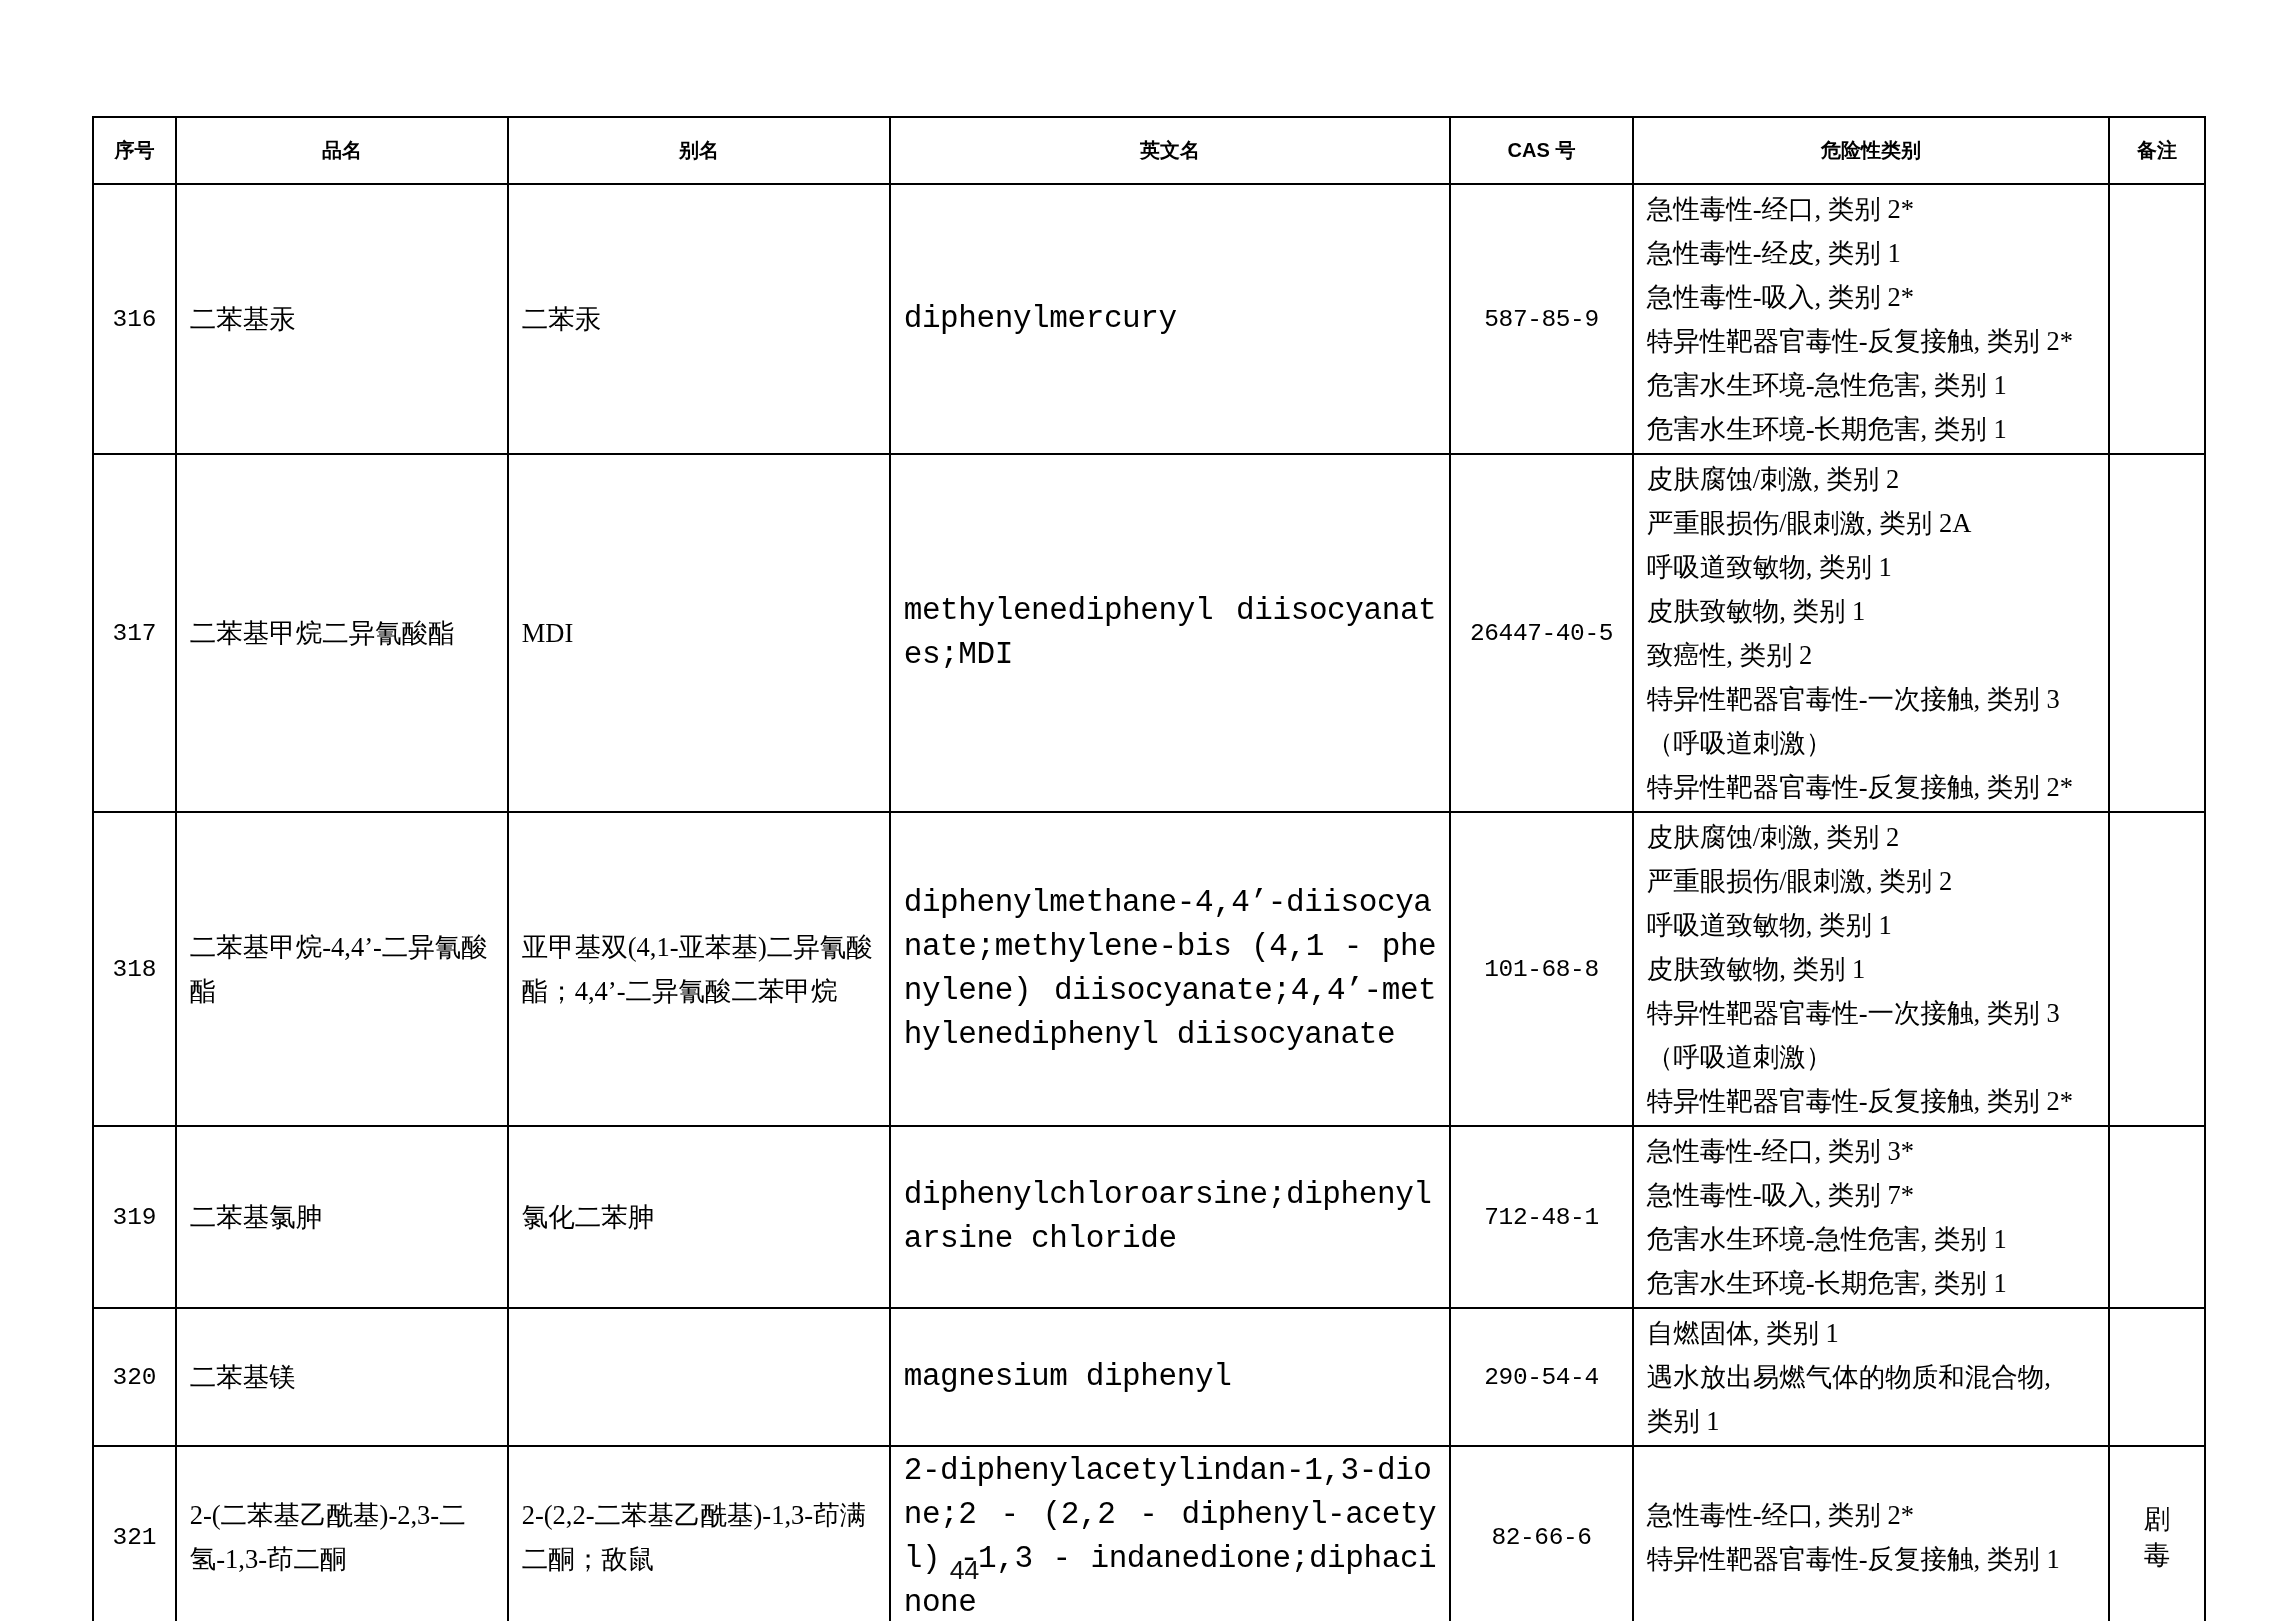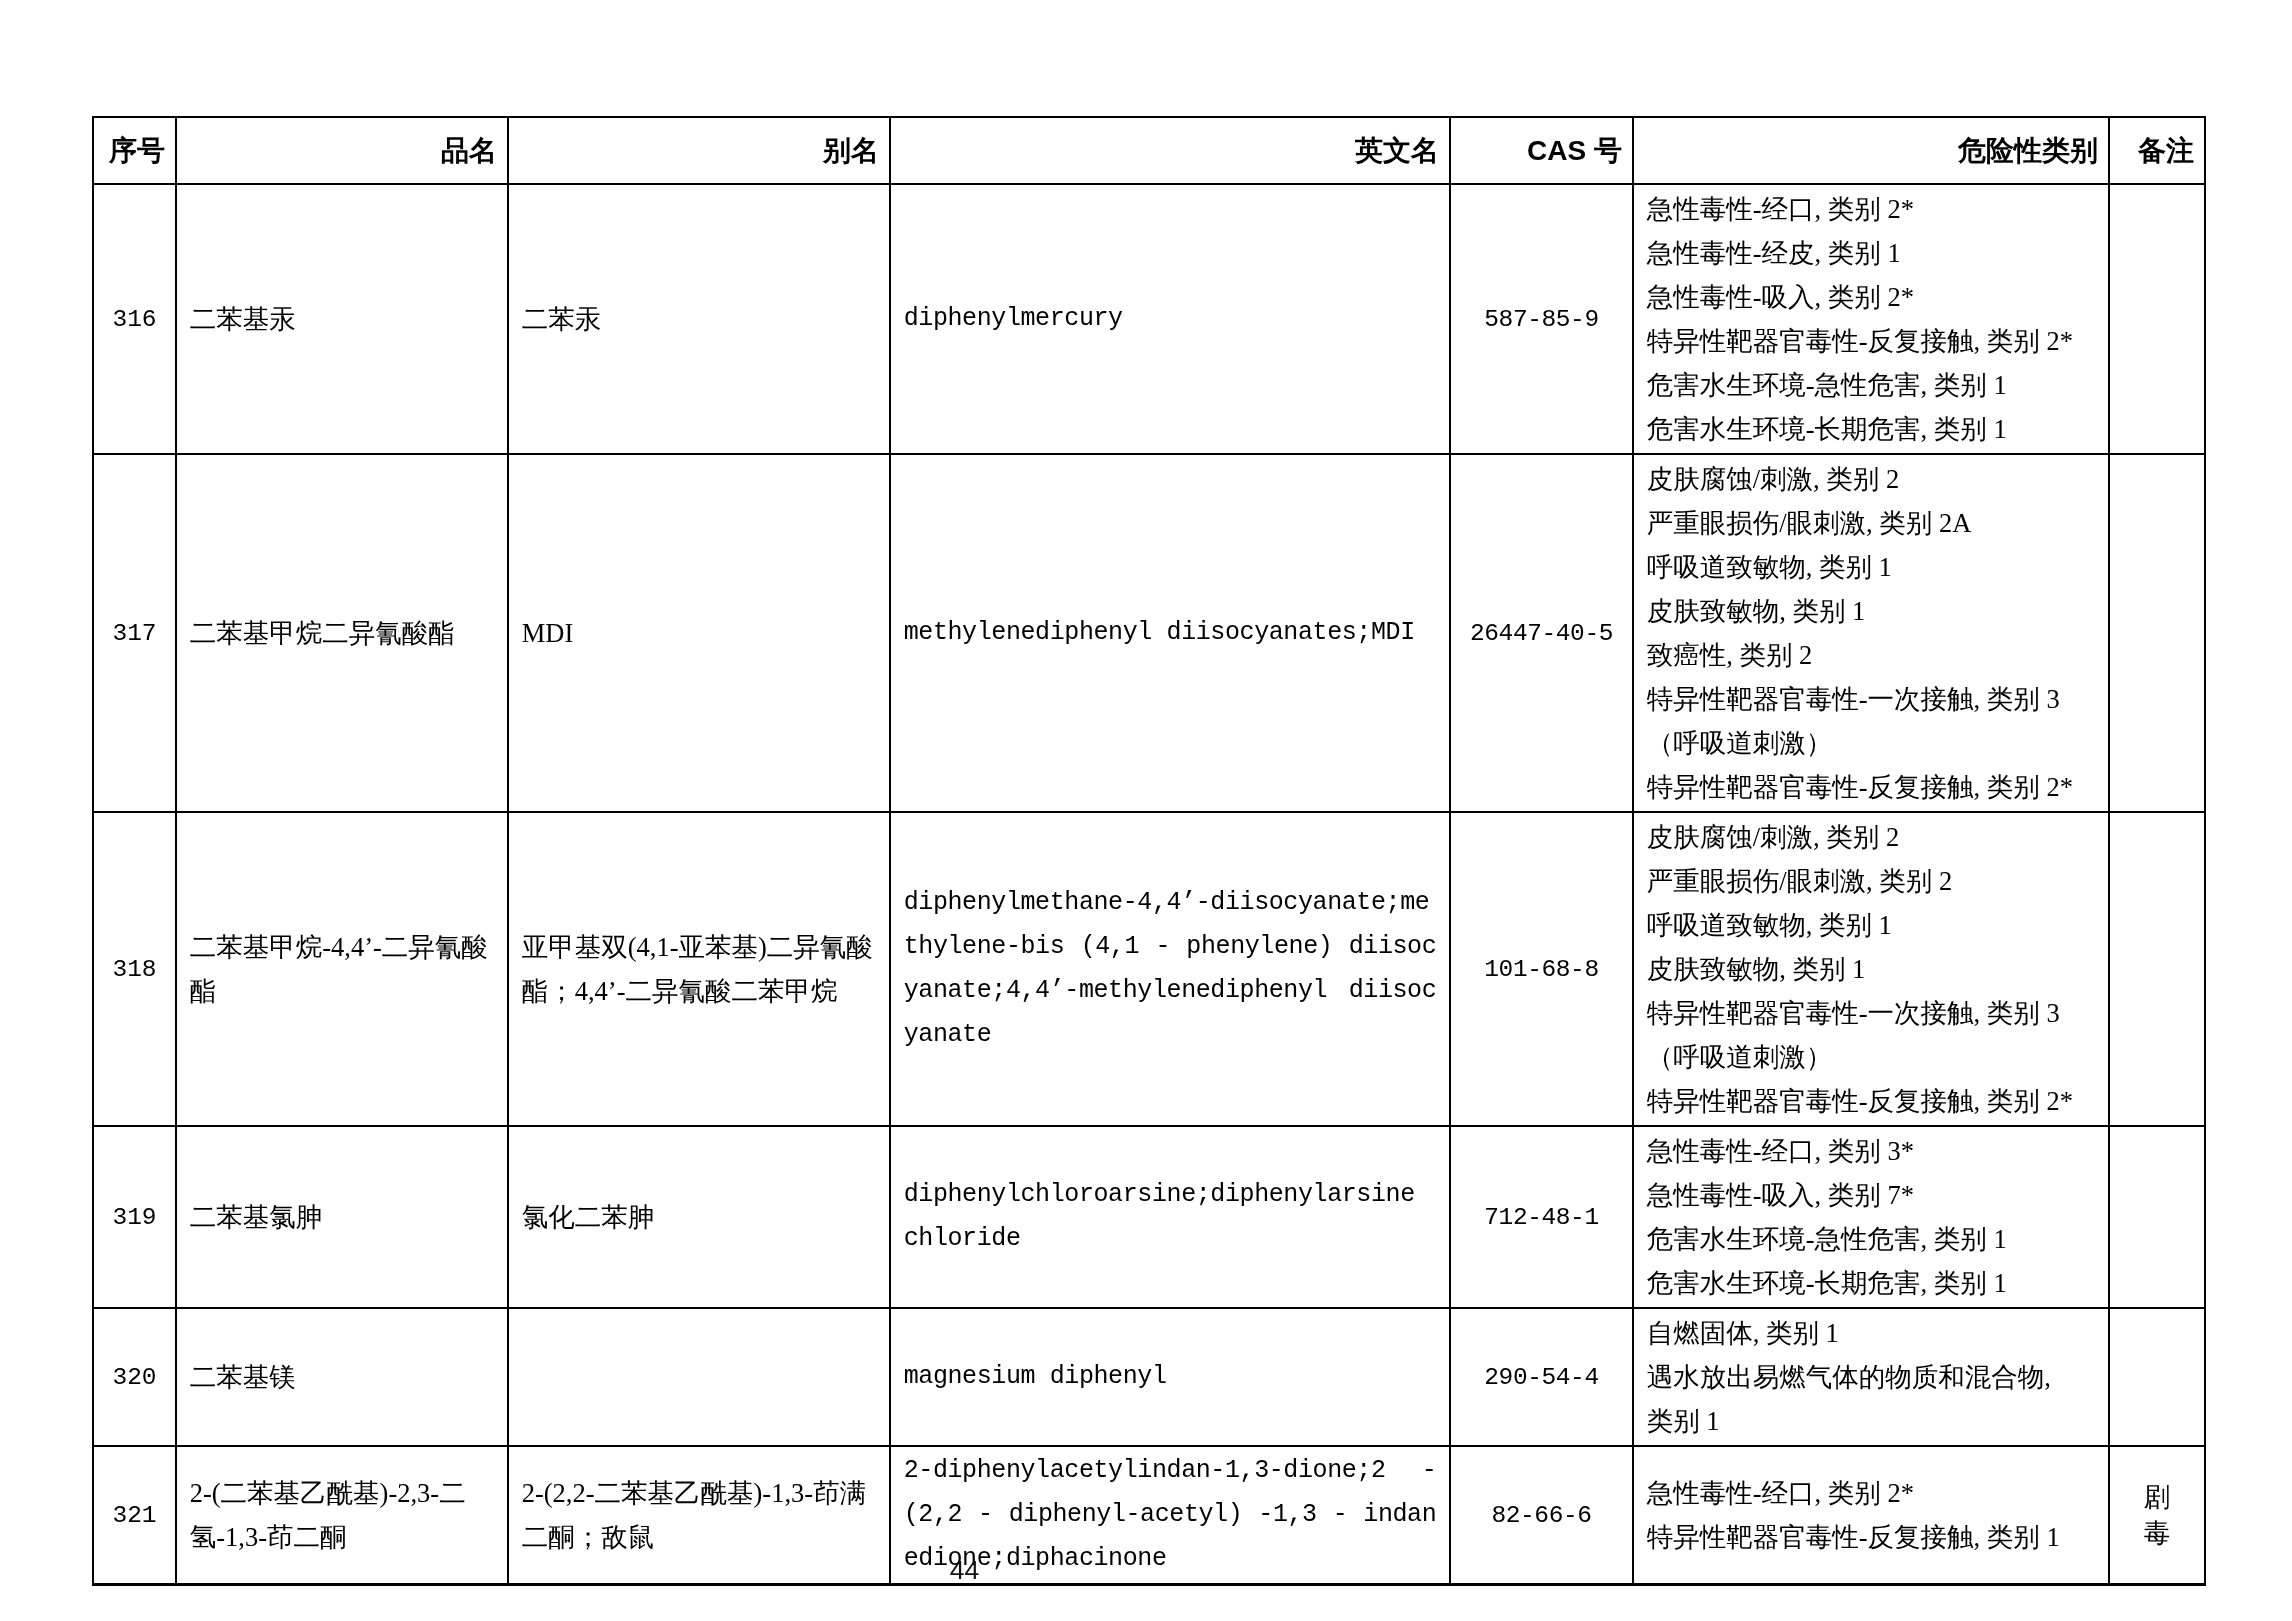--- a/index.html
+++ b/index.html
@@ -36,41 +36,41 @@
   }
   th, td {
     vertical-align: middle;
     overflow: hidden;
     padding: 2px 12.7px;
   }
   th {
     height: 65px;
     font-family: "Liberation Sans", "DejaVu Sans", sans-serif;
     font-weight: bold;
-    font-size: 28px;
-    text-align: right;
-    padding: 0 10px;
+    font-size: 20px;
+    text-align: center;
+    padding: 0 16px;
   }
   td.c-no {
     text-align: center;
     font-family: "Liberation Mono", "DejaVu Sans Mono", monospace;
     font-size: 24.5px;
     padding: 0 2px;
   }
   td.c-name, td.c-alias {
     text-align: left;
     font-size: 26.5px;
     line-height: 44px;
     word-break: break-all;
   }
   td.c-english {
     text-align: justify;
     text-align-last: left;
     font-family: "Liberation Mono", "DejaVu Sans Mono", monospace;
-    font-size: 25px;
+    font-size: 31px;
     letter-spacing: -0.4px;
     line-height: 44px;
     word-break: break-all;
     margin-left: 6px;
   }
   td.c-cas {
     text-align: center;
     font-family: "Liberation Mono", "DejaVu Sans Mono", monospace;
     font-size: 24.5px;
     letter-spacing: -0.4px;

